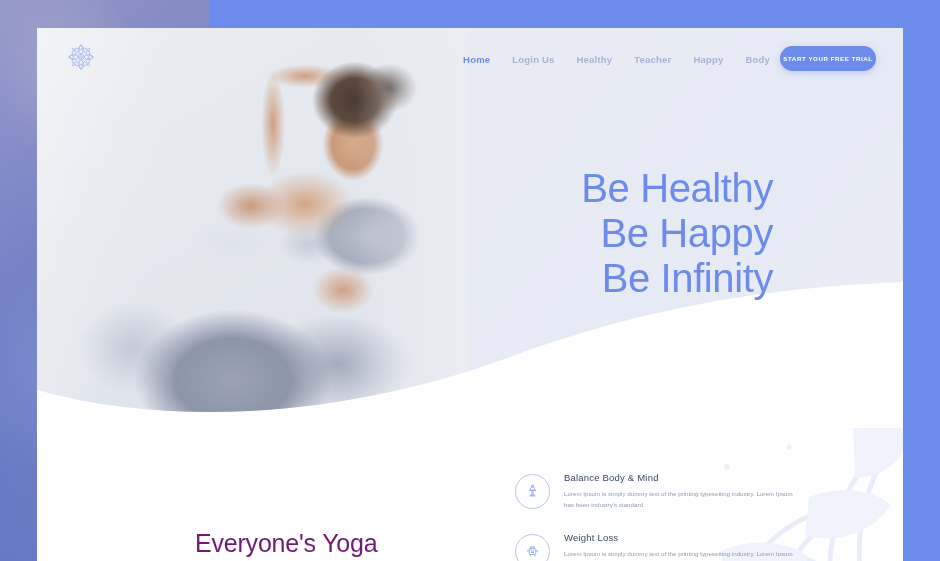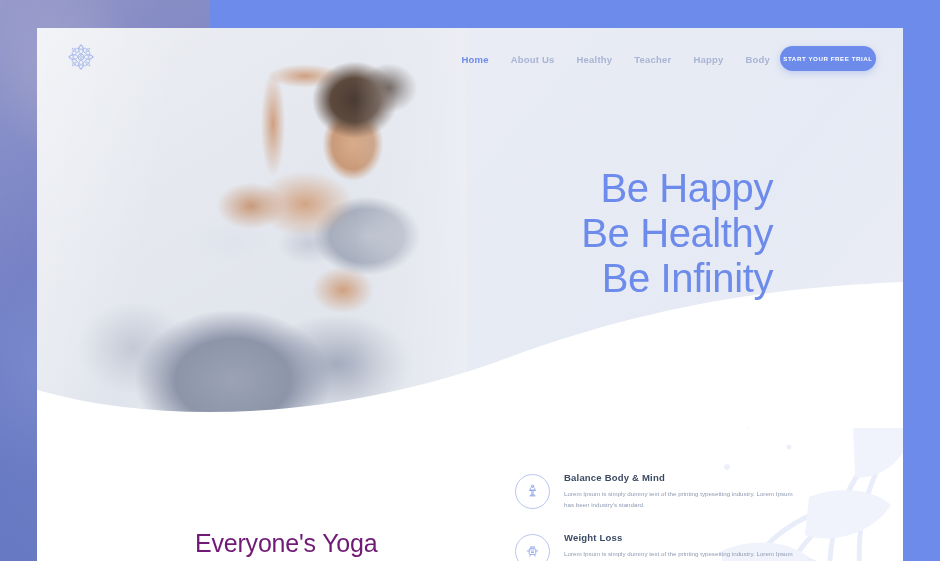--- a/index.html
+++ b/index.html
@@ -206,21 +206,21 @@
     width: 35px; height: 35px;
     border-radius: 50%;
     border: 1px solid #b9c6ee;
     display: flex;
     align-items: center;
     justify-content: center;
     margin-top: 2px;
   }
   .feature-title {
     font-size: 9.5px;
-    font-weight: bold;
+    font-weight: normal;
     color: #3b4a63;
     letter-spacing: 0.2px;
     margin-bottom: 5px;
   }
   .feature-desc {
     font-size: 6.2px;
     line-height: 11px;
     color: #8e9ab2;
     max-width: 232px;
   }
@@ -277,33 +277,33 @@
               <path d="M24,24 l9,3 l3,9 l-9,-3 Z"></path>
               <path d="M76,76 l-9,-3 l-3,-9 l9,3 Z"></path>
               <path d="M76,24 l-3,9 l-9,3 l3,-9 Z"></path>
               <path d="M24,76 l3,-9 l9,-3 l-3,9 Z"></path>
             </g>
           </g>
         </svg>
 
         <div id="nav-links">
           <span class="nav-link active">Home</span>
-          <span class="nav-link">About Us</span>
+          <span class="nav-link">Login Us</span>
           <span class="nav-link">Healthy</span>
           <span class="nav-link">Teacher</span>
           <span class="nav-link">Happy</span>
           <span class="nav-link">Body</span>
         </div>
 
         <button id="cta-button">START YOUR FREE TRIAL</button>
       </div>
 
       <div id="headline">
+        <div class="headline-line">Be Healthy</div>
         <div class="headline-line">Be Happy</div>
-        <div class="headline-line">Be Healthy</div>
         <div class="headline-line">Be Infinity</div>
       </div>
     </div>
 
     <div id="lower">
 
       <svg id="watermark" viewBox="0 0 200 190">
         <g fill="none" stroke="#e6ebfa" stroke-width="5">
           <path d="M30,190 C40,140 90,108 150,100"></path>
           <path d="M70,190 C78,150 104,120 150,106"></path>

